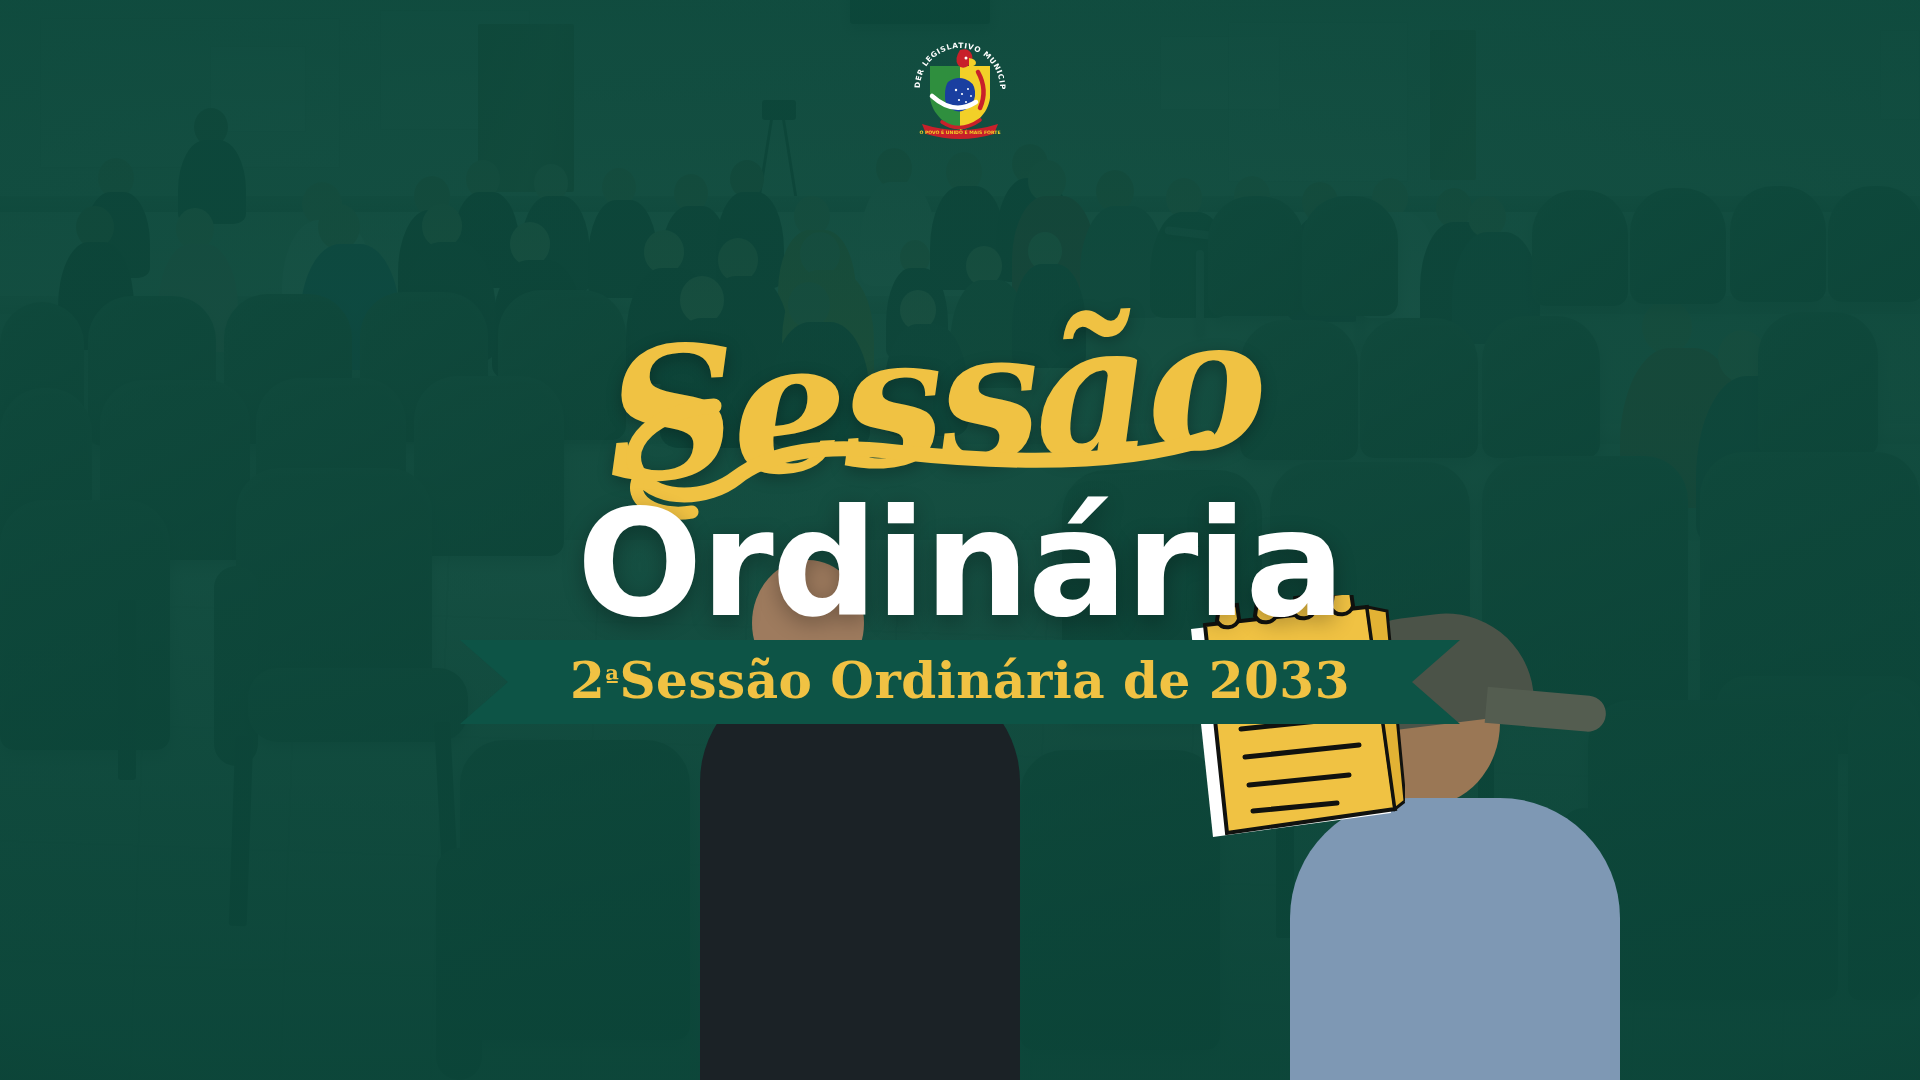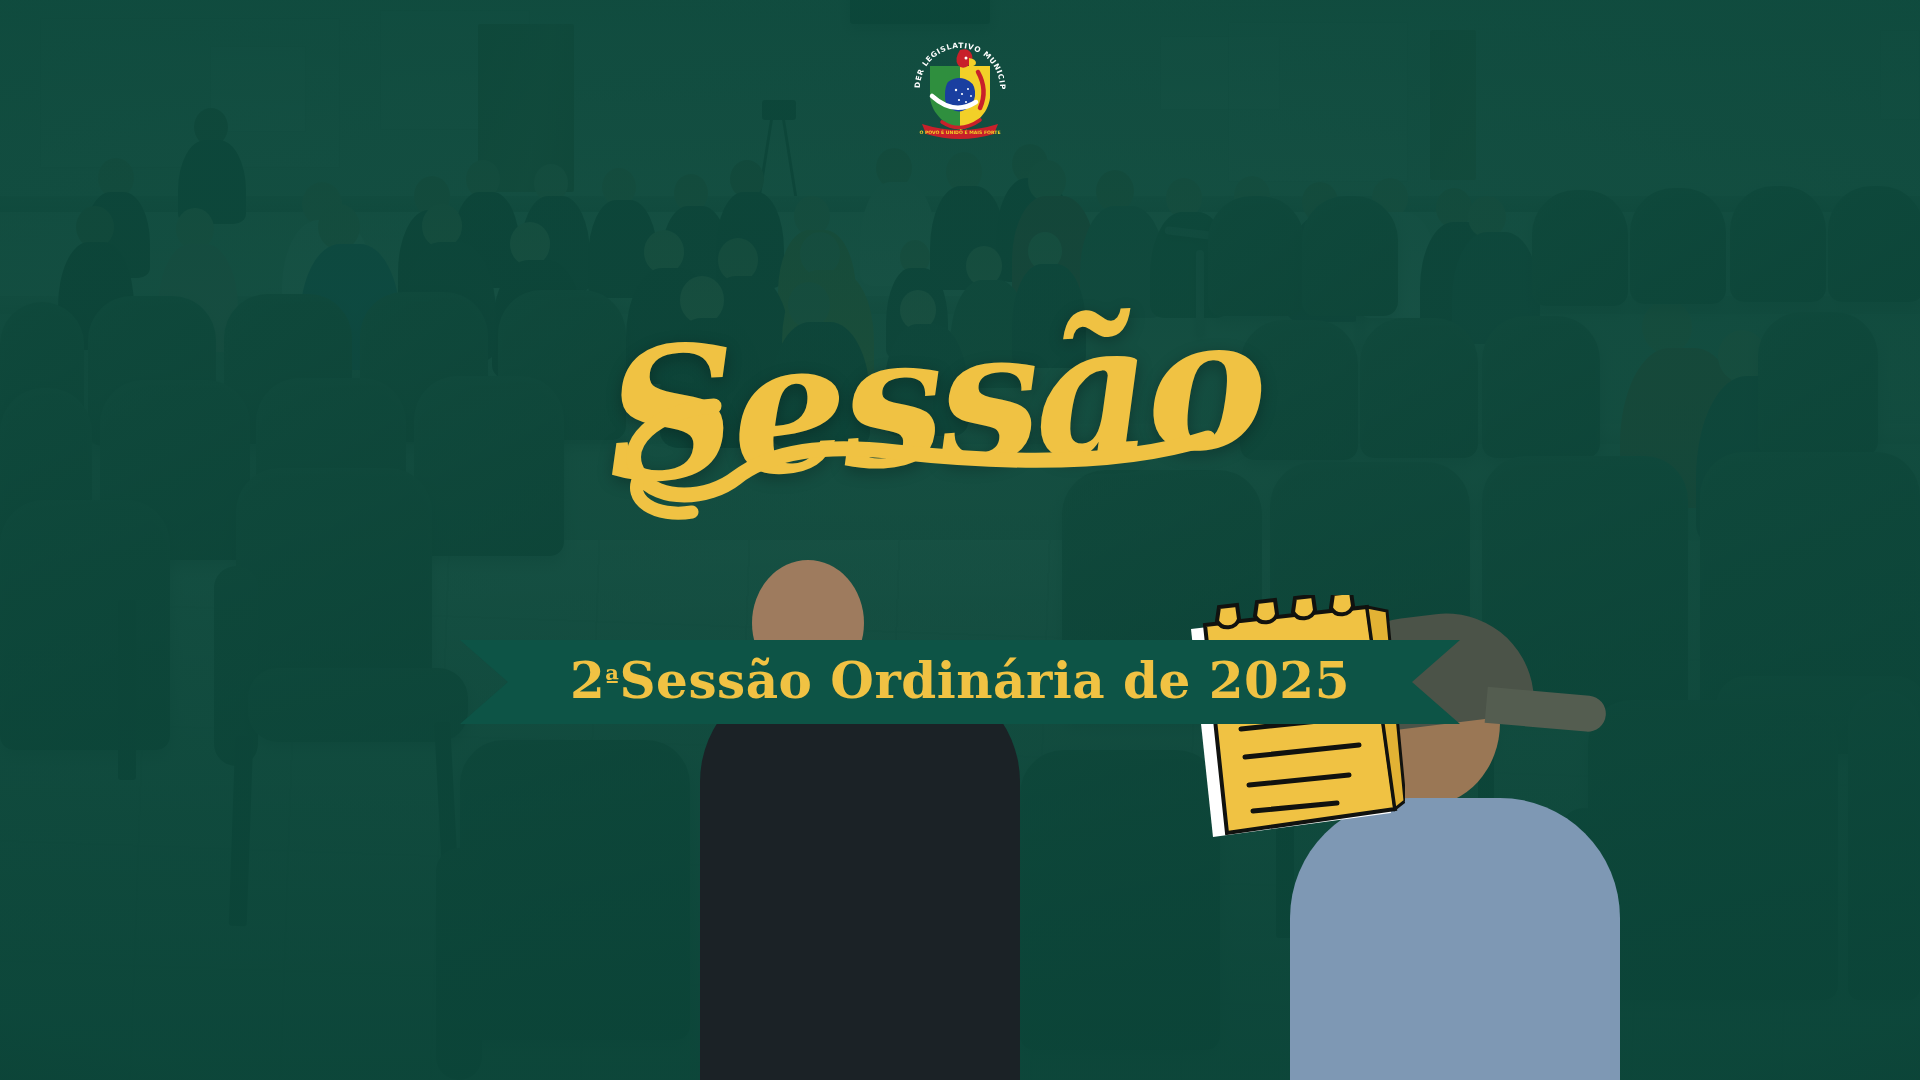--- a/index.html
+++ b/index.html
@@ -480,26 +480,27 @@
 
     <div class="script-wrap">
       <div class="script">Sessão</div>
       <svg class="script-swash" viewBox="0 0 700 150" width="700" height="150" aria-hidden="true">
         <path d="M118 10 C60 14 22 48 44 80 C62 106 112 104 140 82
                  C176 54 230 48 300 56 C392 66 520 72 612 42" fill="none" stroke="#f0c243" stroke-width="15" stroke-linecap="round"></path>
         <path d="M44 80 C30 104 60 122 96 116" fill="none" stroke="#f0c243" stroke-width="13" stroke-linecap="round"></path>
       </svg>
     </div>
 
+    <div class="headline">Ordinária</div>
 
     <div class="ribbon">
       <svg viewBox="0 0 1000 84" width="1000" height="84" aria-hidden="true">
         <path d="M0 0 H1000 L952 42 L1000 84 H0 L48 42 Z" fill="#0d5446"></path>
       </svg>
       <div class="ribbon-label">
         <span>2</span>
           <sup>ª</sup>
-          <span> Sessão Ordinária de 2025</span>
+          <span> Sessão Ordinária de 2033</span>
       </div>
     </div>
   </div>
 
 </div>
 
 </body></html>

